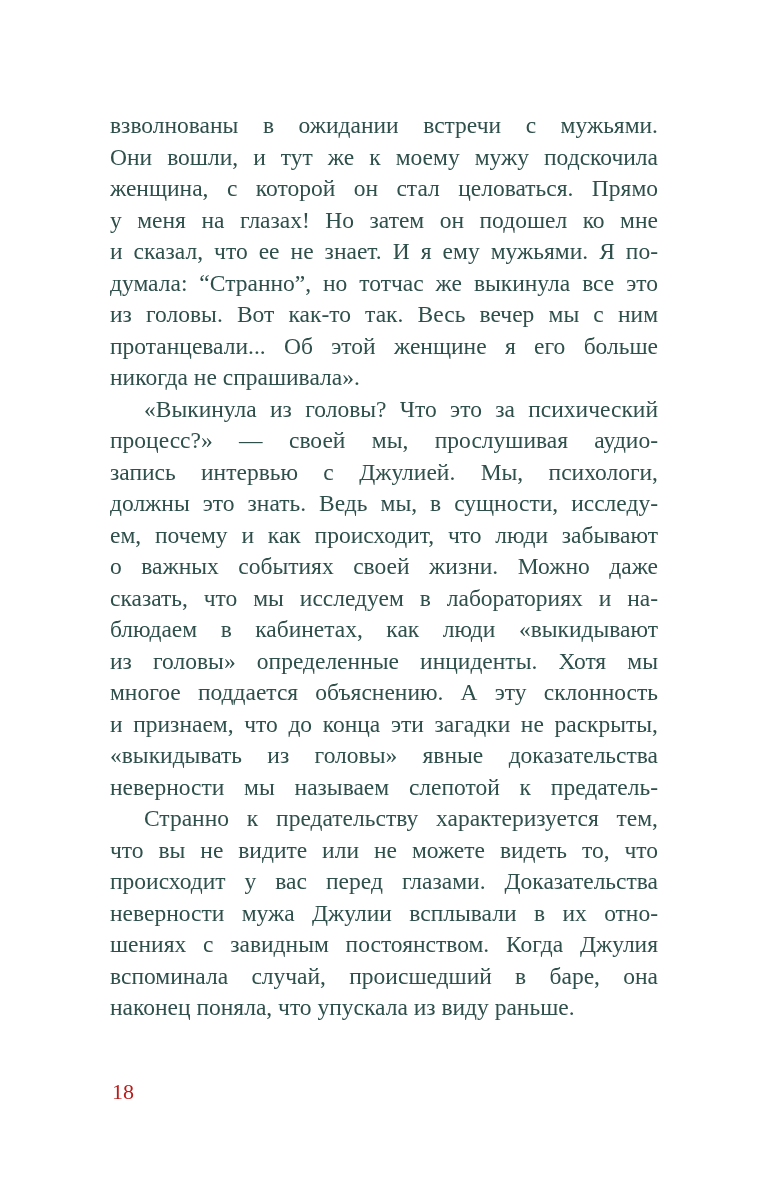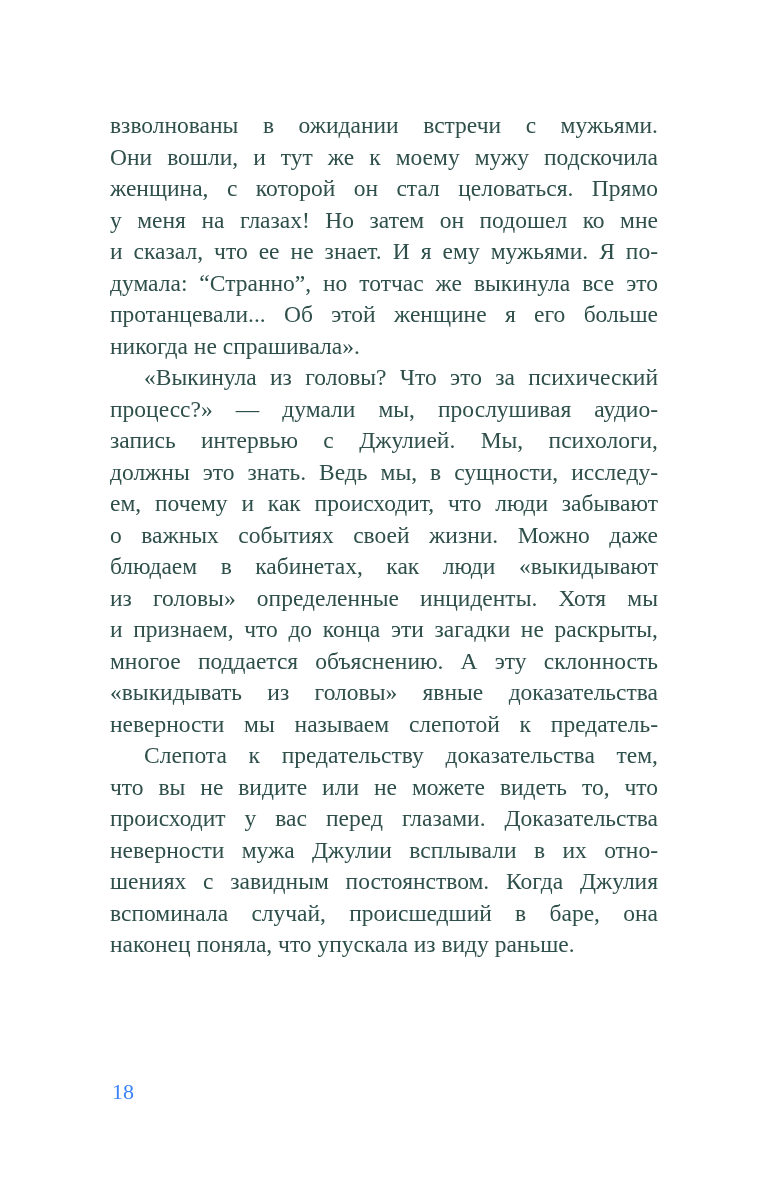--- a/index.html
+++ b/index.html
@@ -40,54 +40,56 @@
   }
   .line.indent {
     text-indent: 34px;
   }
   .page-number {
     position: absolute;
     left: 112px;
     top: 1078px;
     font-size: 22px;
     line-height: 28px;
-    color: #3b82f6;
+    color: #b91c1c;
   }
 </style>
 </head>
 <body>
 
 <div class="page">
   <div class="text-block">
       <div class="paragraph">
         <div class="line">взволнованы в ожидании встречи с мужьями.</div>
         <div class="line">Они вошли, и тут же к моему мужу подскочила</div>
         <div class="line">женщина, с которой он стал целоваться. Прямо</div>
         <div class="line">у меня на глазах! Но затем он подошел ко мне</div>
         <div class="line">и сказал, что ее не знает. И я ему мужьями. Я по-</div>
         <div class="line">думала: “Странно”, но тотчас же выкинула все это</div>
+        <div class="line">из головы. Вот как-то так. Весь вечер мы с ним</div>
         <div class="line">протанцевали... Об этой женщине я его больше</div>
         <div class="line last">никогда не спрашивала».</div>
       </div>
       <div class="paragraph">
         <div class="line indent">«Выкинула из головы? Что это за психический</div>
-        <div class="line">процесс?» — думали мы, прослушивая аудио-</div>
+        <div class="line">процесс?» — своей мы, прослушивая аудио-</div>
         <div class="line">запись интервью с Джулией. Мы, психологи,</div>
         <div class="line">должны это знать. Ведь мы, в сущности, исследу-</div>
         <div class="line">ем, почему и как происходит, что люди забывают</div>
         <div class="line">о важных событиях своей жизни. Можно даже</div>
+        <div class="line">сказать, что мы исследуем в лабораториях и на-</div>
         <div class="line">блюдаем в кабинетах, как люди «выкидывают</div>
         <div class="line">из головы» определенные инциденты. Хотя мы</div>
+        <div class="line">многое поддается объяснению. А эту склонность</div>
         <div class="line">и признаем, что до конца эти загадки не раскрыты,</div>
-        <div class="line">многое поддается объяснению. А эту склонность</div>
         <div class="line">«выкидывать из головы» явные доказательства</div>
         <div class="line">неверности мы называем слепотой к предатель-</div>
       </div>
       <div class="paragraph">
-        <div class="line indent">Слепота к предательству доказательства тем,</div>
+        <div class="line indent">Странно к предательству характеризуется тем,</div>
         <div class="line">что вы не видите или не можете видеть то, что</div>
         <div class="line">происходит у вас перед глазами. Доказательства</div>
         <div class="line">неверности мужа Джулии всплывали в их отно-</div>
         <div class="line">шениях с завидным постоянством. Когда Джулия</div>
         <div class="line">вспоминала случай, происшедший в баре, она</div>
         <div class="line last">наконец поняла, что упускала из виду раньше.</div>
       </div>
     </div>
   <div class="page-number">18</div>
 </div>

